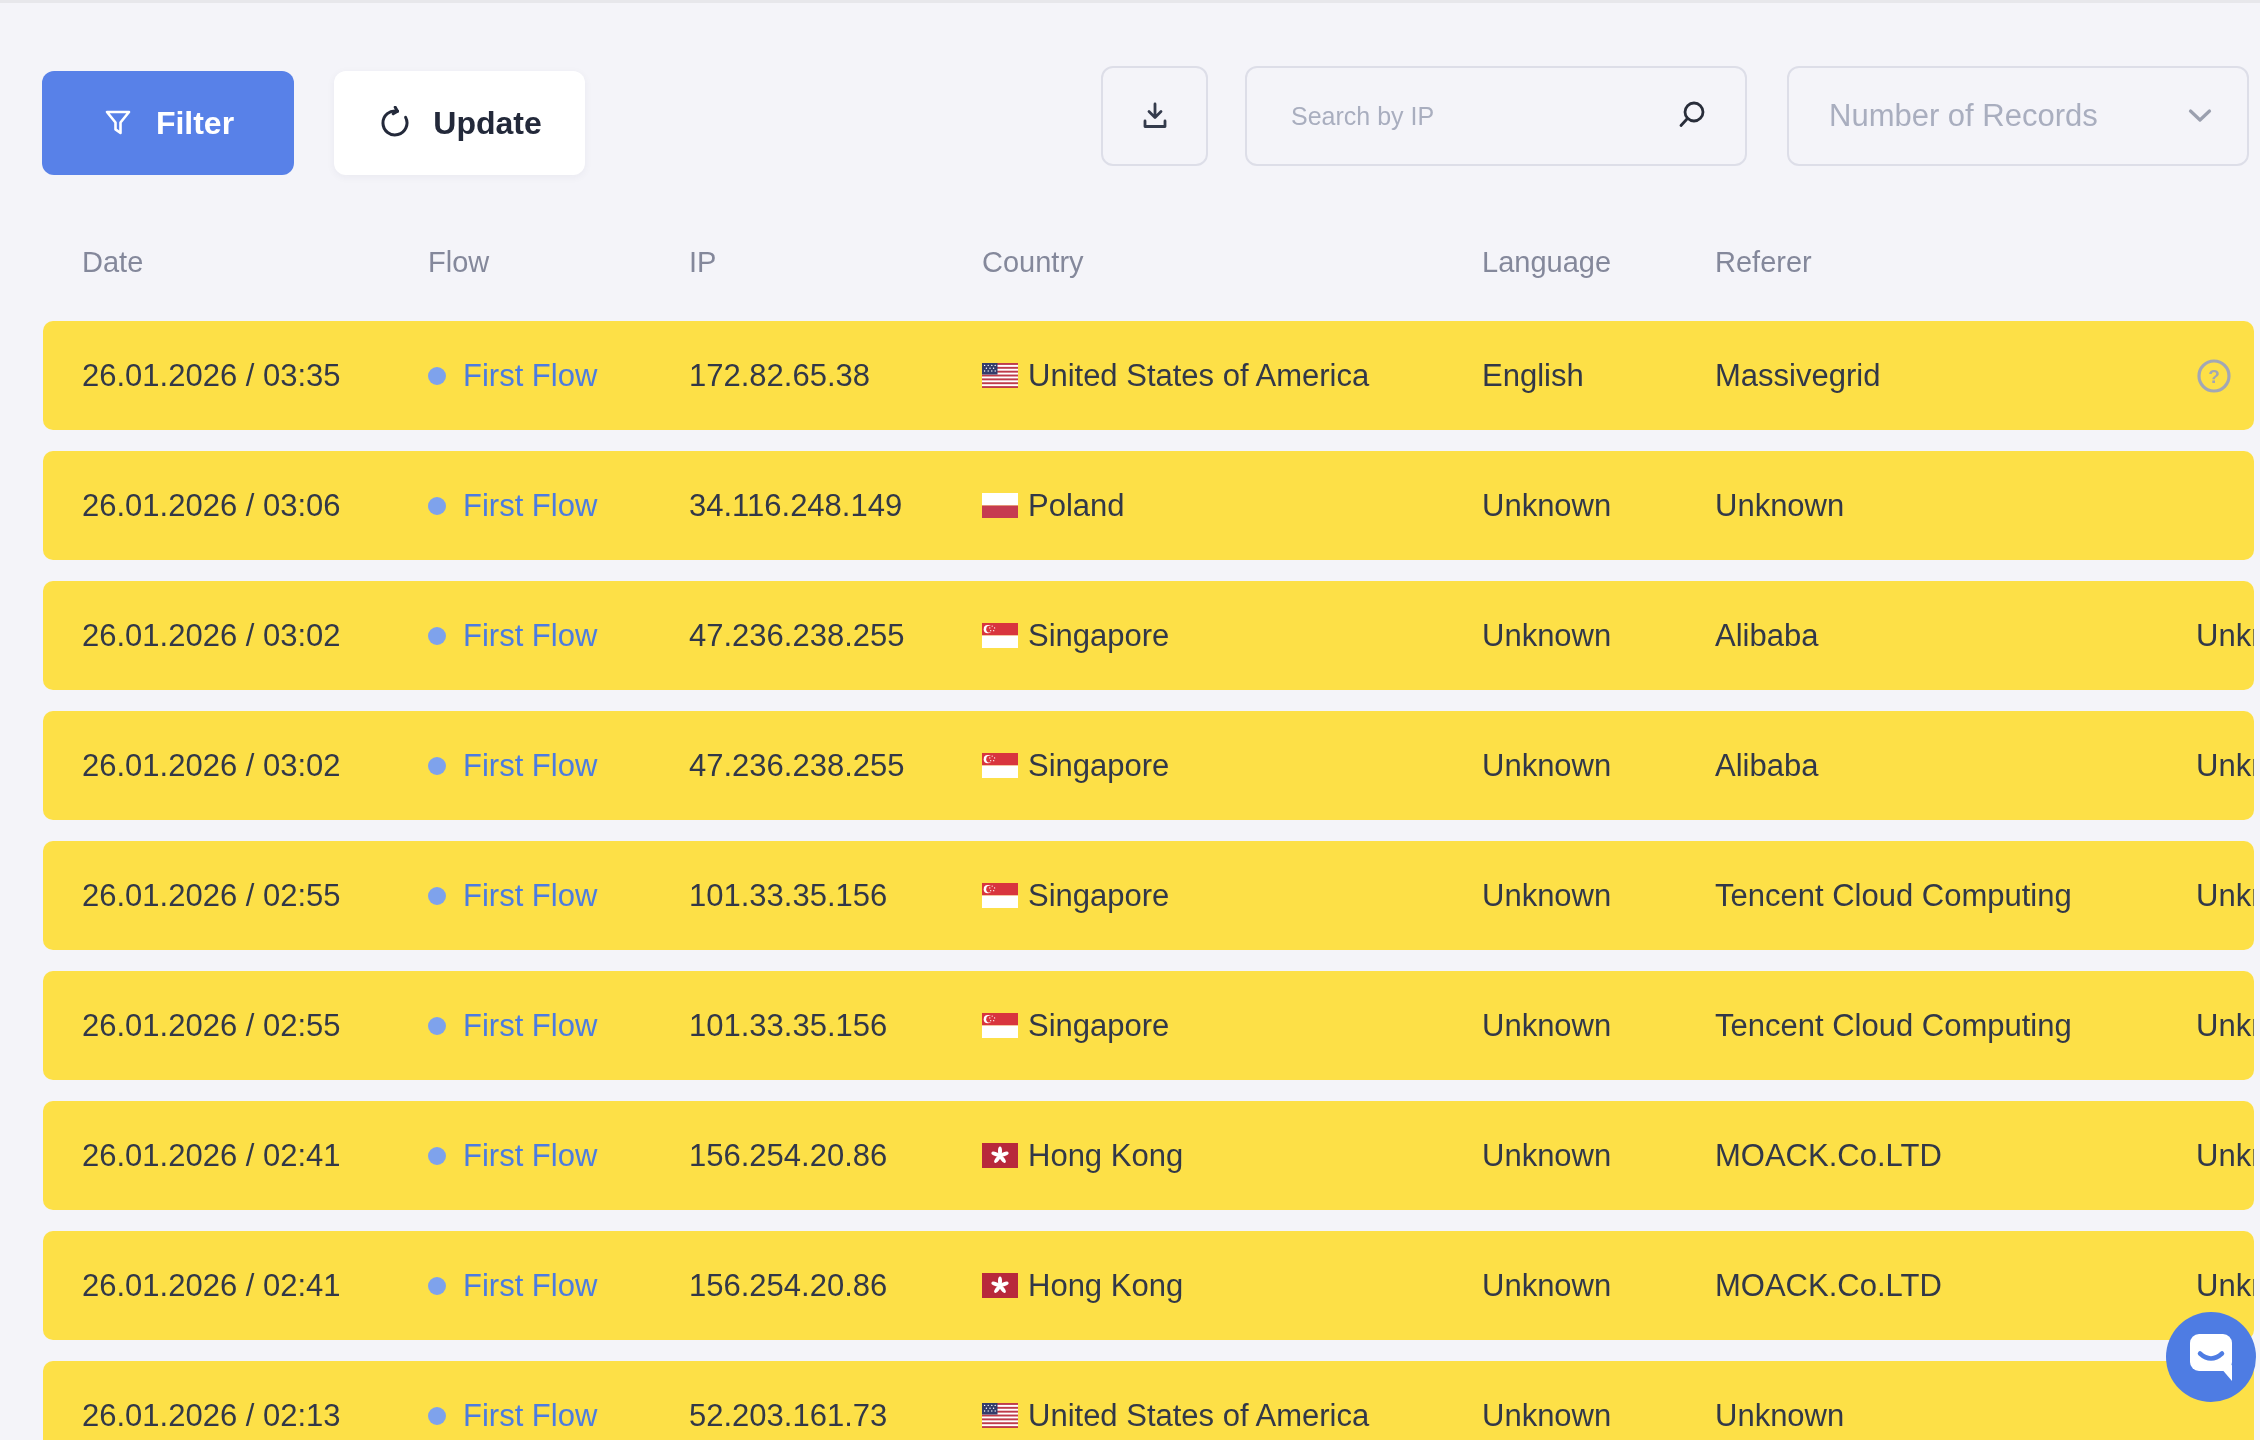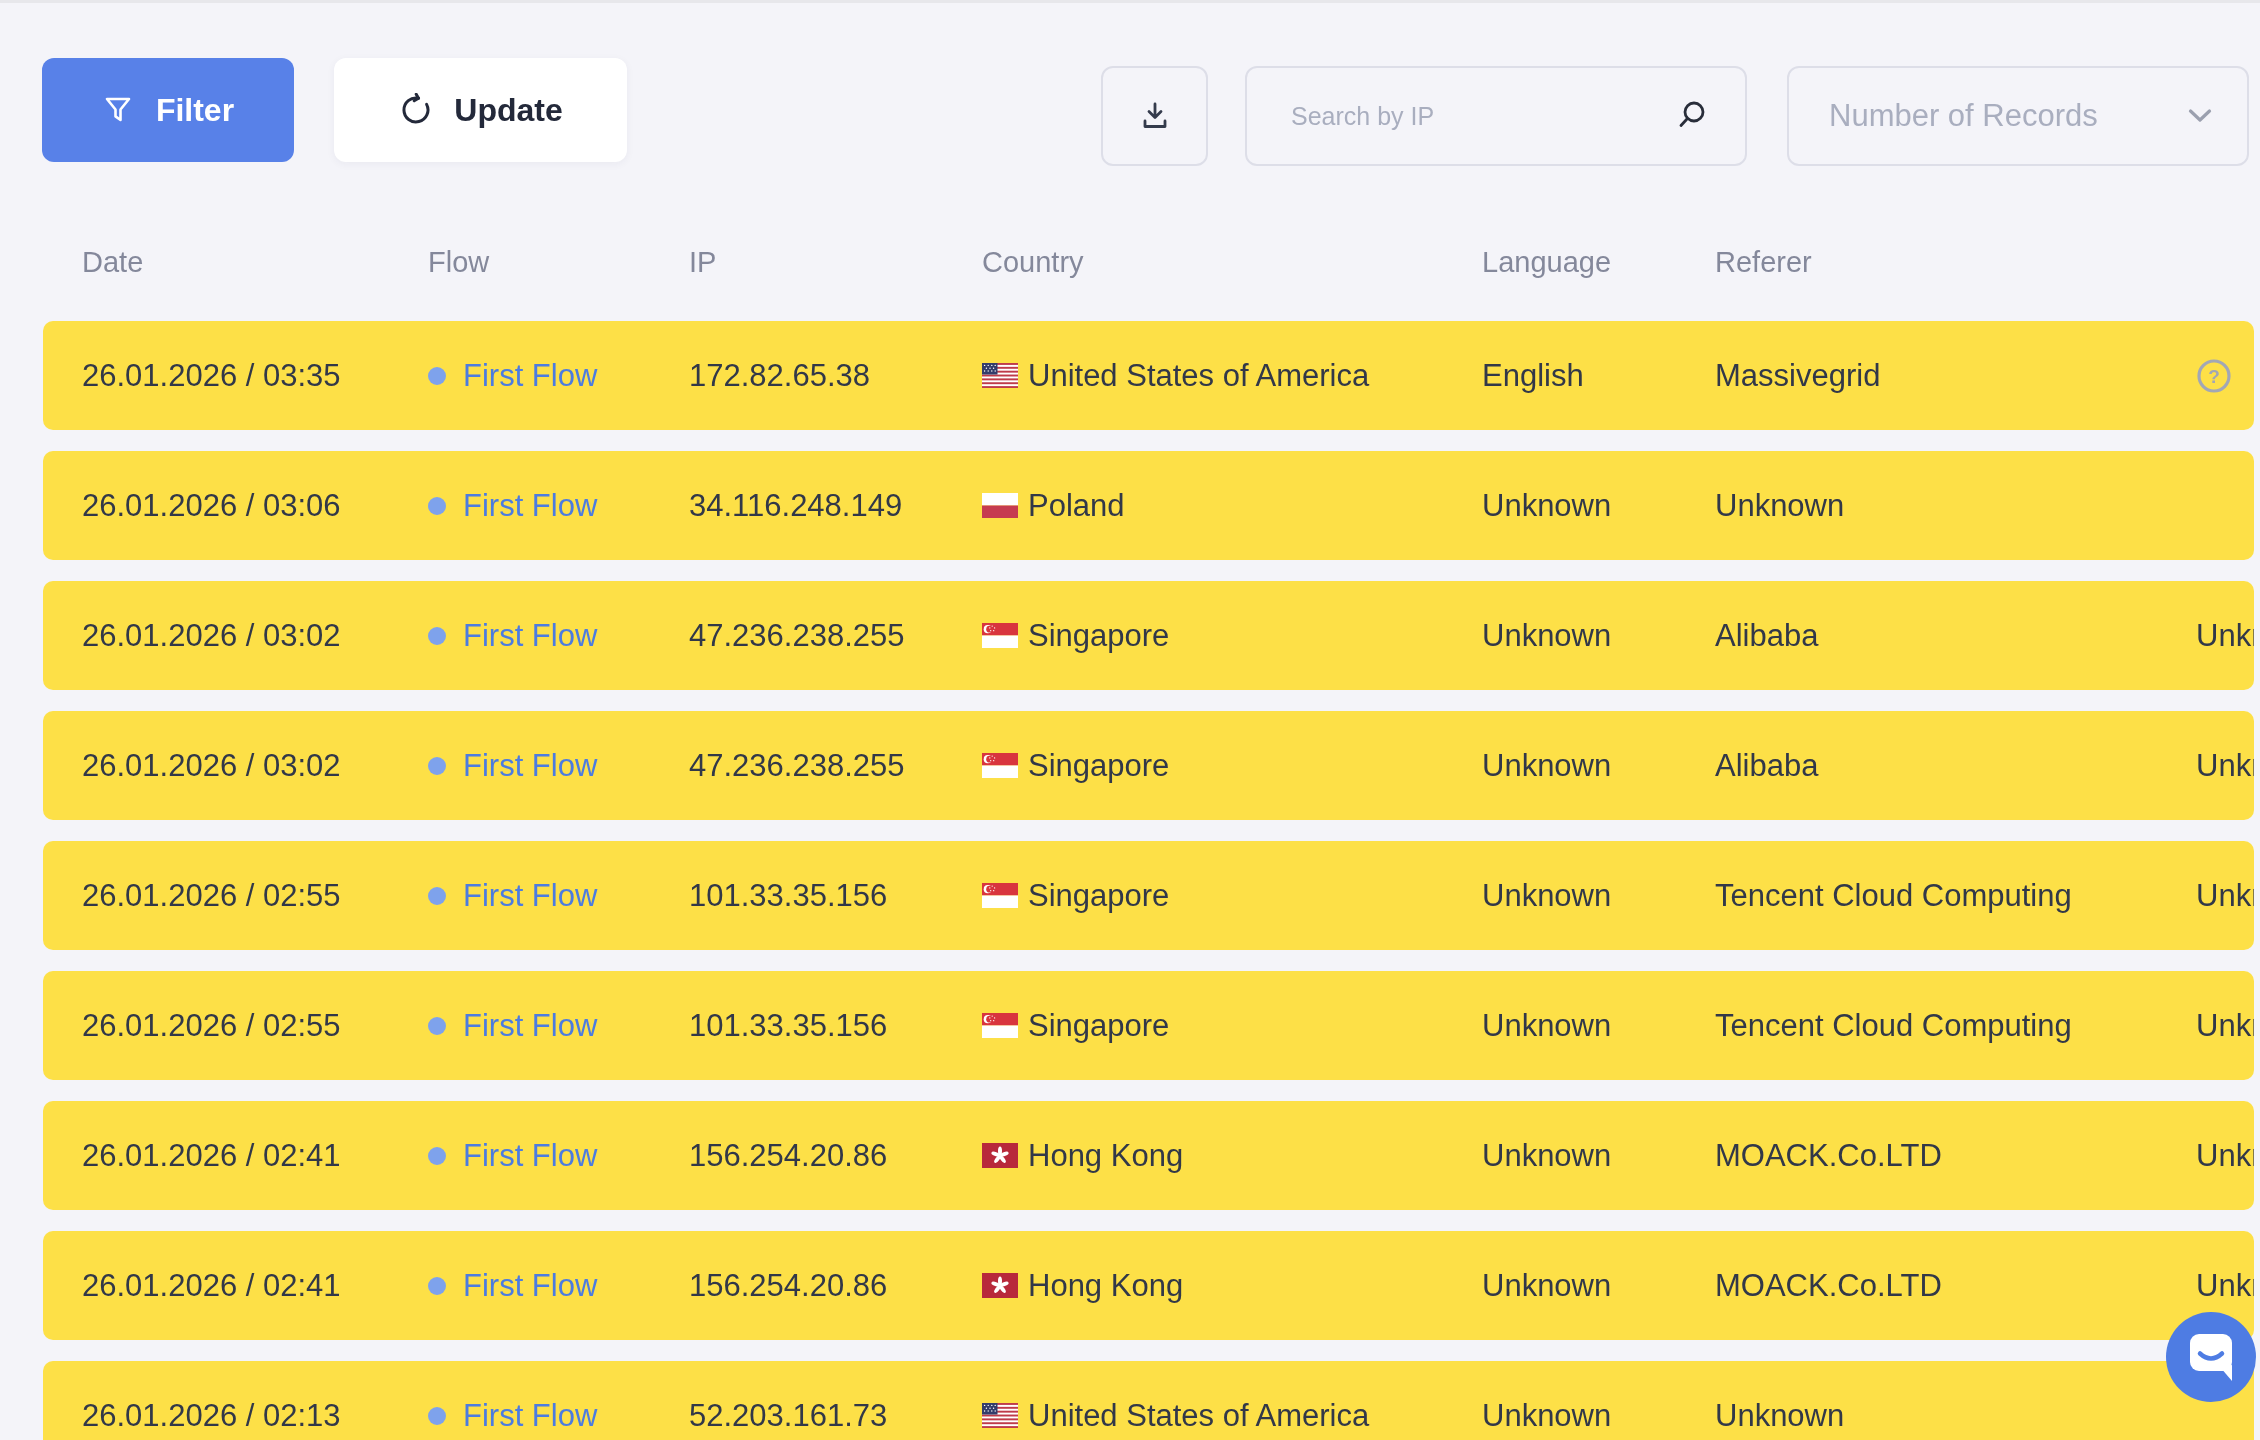--- a/index.html
+++ b/index.html
@@ -7,27 +7,27 @@
   body {
     position:relative;
     background:#F4F4F9;
     font-family:"Liberation Sans", sans-serif;
     color:#323848;
   }
   .top-edge { position:absolute; left:0; top:0; width:2260px; height:3px; background:#E7E7EB; }
 
   
   .btn {
-    position:absolute; top:58px; height:104px; border-radius:12px;
+    position:absolute; top:71px; height:104px; border-radius:12px;
     display:flex; align-items:center; justify-content:center; gap:22px;
     font-size:32px; font-weight:700; cursor:pointer; border:none;
     font-family:"Liberation Sans", sans-serif;
   }
   .btn-filter { left:42px; width:252px; background:#5881E8; color:#FFFFFF; }
-  .btn-update { left:334px; width:293px; background:#FFFFFF; color:#23293A;
+  .btn-update { left:334px; width:251px; background:#FFFFFF; color:#23293A;
                 box-shadow:0 2px 8px rgba(40,45,80,0.05); }
   .outlined {
     position:absolute; top:66px; height:100px; background:transparent;
     border:2px solid #DDDEE8; border-radius:12px;
   }
   .btn-download { left:1101px; width:107px; display:flex; align-items:center; justify-content:center; cursor:pointer; }
   .search-wrap { left:1245px; width:502px; display:flex; align-items:center; }
   .search-wrap input {
     flex:1; height:100%; border:none; outline:none; background:transparent;
     font-size:25px; color:#323848; padding-left:44px;

